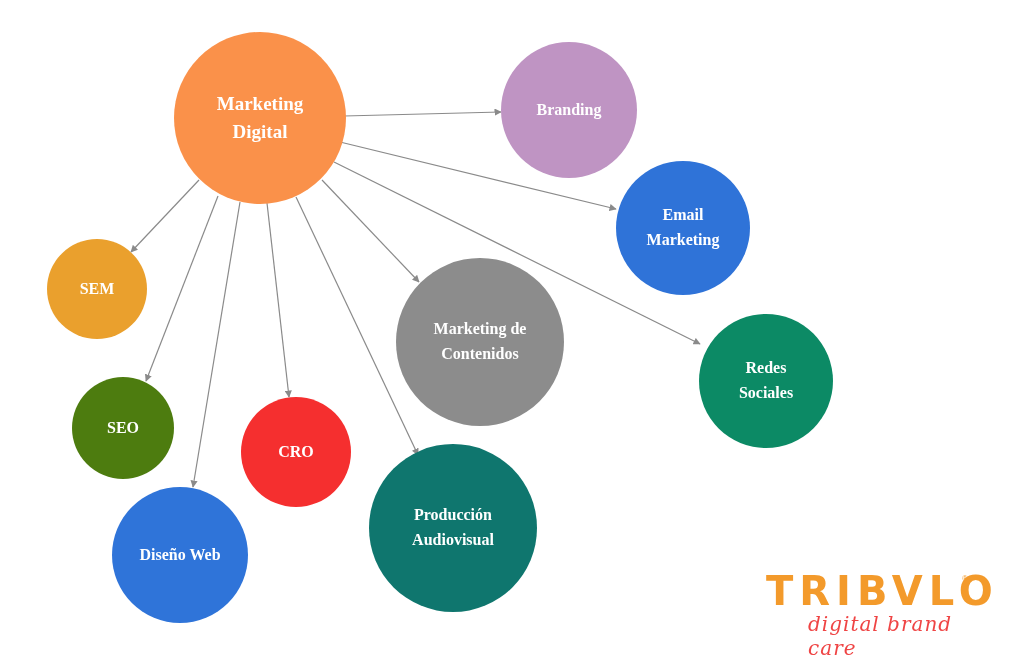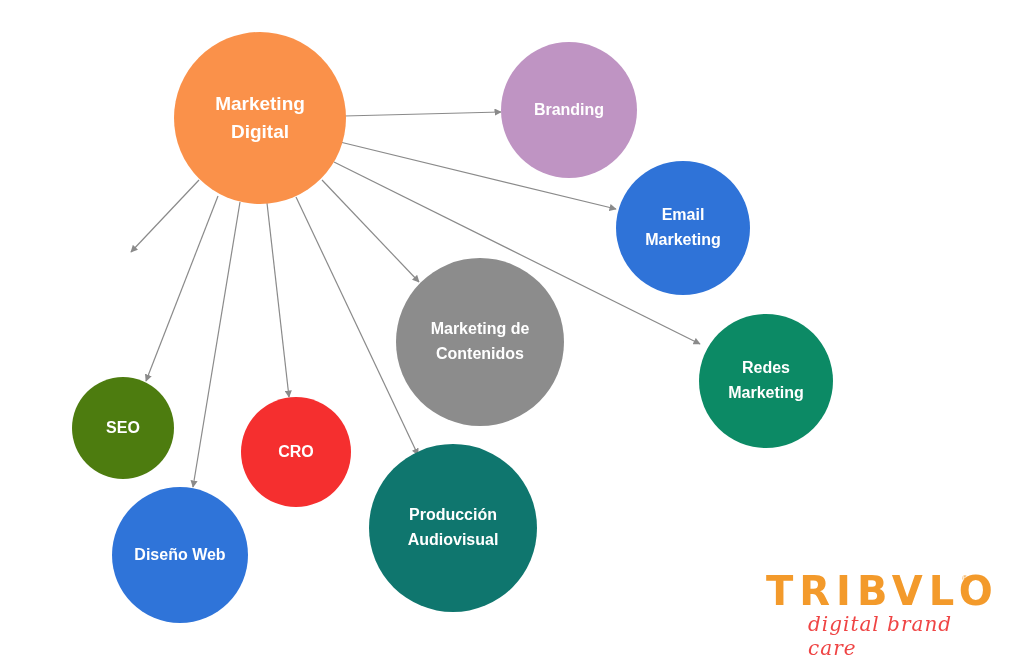--- a/index.html
+++ b/index.html
@@ -3,21 +3,21 @@
   <meta charset="utf-8">
   <style>
     html, body { margin: 0; padding: 0; background: #ffffff; }
     body { width: 1024px; height: 656px; position: relative; overflow: hidden;
            font-family: "Liberation Sans", "DejaVu Sans", sans-serif; }
     .canvas { position: absolute; left: 0; top: 0; width: 1024px; height: 656px; }
     .node { position: absolute; border-radius: 50%; display: flex; align-items: center;
             justify-content: center; text-align: center; color: #ffffff;
             font-weight: bold; font-size: 16px; line-height: 1.55; cursor: pointer; }
     .node.hub { font-size: 19px; line-height: 1.5; }
-    .node span { display: block; white-space: pre-line; padding: 0 8px; }
+    .node span { display: block; white-space: pre-line; padding: 0 8px; font-family: Liberation Serif, serif; }
     .logo { position: absolute; left: 766px; top: 568px; width: 210px; height: 68px; }
     .logo-main { position: absolute; left: 0; top: 0; font-size: 40px; font-weight: bold;
                  letter-spacing: 6px; color: #f39a2b; font-family: "DejaVu Sans", sans-serif; }
     .logo-sub { position: absolute; left: 42px; top: 44px; font-size: 20px; font-style: italic;
                 color: #ef4444; font-family: "DejaVu Serif", serif; letter-spacing: 1px; }
     .reg { position: absolute; left: 196px; top: 6px; font-size: 8px; color: #f39a2b; }
   </style>
 </head>
 <body>
 
@@ -46,25 +46,28 @@
 
   <div class="node" id="n0" style="left: 501px; top: 42px; width: 136px; height: 136px; background: rgb(191, 148, 195);">
     <span>Branding</span>
   </div>
   <div class="node" id="n1" style="left: 616px; top: 161px; width: 134px; height: 134px; background: rgb(47, 115, 216);">
     <span>Email
 Marketing</span>
   </div>
   <div class="node" id="n2" style="left: 699px; top: 314px; width: 134px; height: 134px; background: rgb(12, 138, 101);">
     <span>Redes
-Marketing</span>
+Sociales</span>
   </div>
   <div class="node" id="n3" style="left: 396px; top: 258px; width: 168px; height: 168px; background: rgb(140, 140, 140); text-align: center;">
     <span>Marketing de
 Contenidos</span>
+  </div>
+  <div class="node" id="n4" style="left: 47px; top: 239px; width: 100px; height: 100px; background: rgb(234, 160, 45);">
+    <span>SEM</span>
   </div>
   <div class="node" id="n5" style="left: 72px; top: 377px; width: 102px; height: 102px; background: #4d7c0f;">
     <span>SEO</span>
   </div>
   <div class="node" id="n6" style="left: 241px; top: 397px; width: 110px; height: 110px; background: rgb(245, 47, 47);">
     <span>CRO</span>
   </div>
   <div class="node" id="n7" style="left: 112px; top: 487px; width: 136px; height: 136px; background: rgb(47, 116, 217);">
     <span>Diseño Web</span>
   </div>

